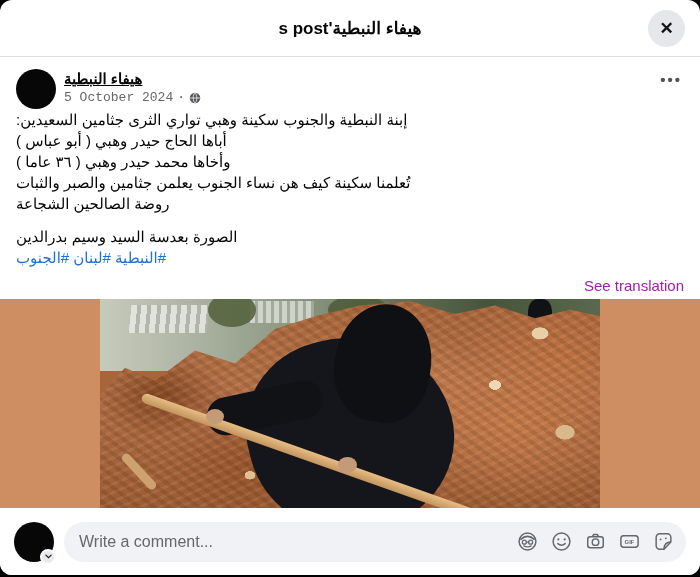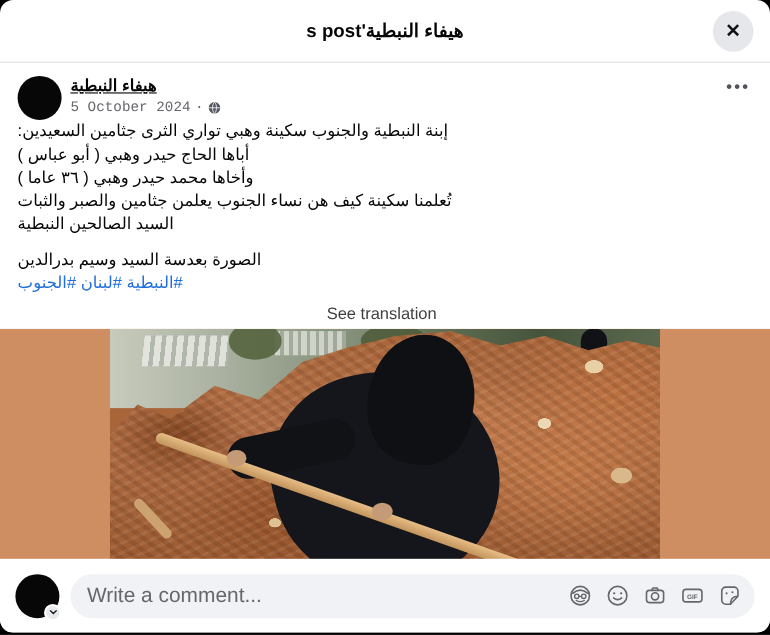--- a/index.html
+++ b/index.html
@@ -27,22 +27,22 @@
   .globe { width:12px; height:12px; display:inline-block; }
   .menu-btn { color:#50545a; font-size:15px; font-weight:bold; letter-spacing:2px;
               padding:6px 2px; cursor:pointer; line-height:10px; }
 
   
   .post-text { direction:rtl; text-align:left; padding:0 16px; font-size:15px;
                line-height:21px; color:#050505; }
   .credit { margin-top:12px; }
   .hashtags { color:#216fdb; }
   .hashtags span { cursor:pointer; }
-  .see-translation { direction:ltr; text-align:center; padding:8px 16px 0 10px;
-                     font-size:15px; line-height:20px; color:#404040; cursor:pointer; }
+  .see-translation { direction:ltr; text-align:right; padding:8px 16px 0 10px;
+                     font-size:15px; line-height:20px; color:#a21caf; cursor:pointer; }
 
   
   .photo-block { position:relative; height:215px; margin-top:3px; background:#cf8d62;
                  overflow:hidden; }
   .photo-inner { position:absolute; left:100px; top:0; width:500px; height:215px;
                  overflow:hidden; background:#a9653a; }
   .ph-sky { position:absolute; top:0; left:0; right:0; height:72px;
             background:linear-gradient(90deg,#c7cbbc 0%,#aeb4a4 18%,#96a08c 32%,
                       #7d8a72 48%,#5d6b50 62%,#46543c 78%,#5a684d 100%); }
   .ph-bld1 { position:absolute; left:30px; top:6px; width:78px; height:28px; opacity:.85;
@@ -98,21 +98,21 @@
   
   .comment-bar { position:absolute; left:0; right:0; bottom:0; height:67px; background:#fff;
                  display:flex; align-items:center; padding:0 14px; gap:10px; }
   .cb-avatar-wrap { position:relative; width:40px; height:40px; flex:none; }
   .cb-avatar { width:40px; height:40px; border-radius:50%; background:#070707; }
   .cb-badge { position:absolute; right:-2px; bottom:-3px; width:16px; height:16px;
               border-radius:50%; background:#e7e9ec; border:2px solid #fff;
               display:flex; align-items:center; justify-content:center; cursor:pointer; }
   .cb-input { flex:1; height:40px; background:#f0f2f5; border-radius:20px; display:flex;
               align-items:center; padding:0 12px 0 15px; cursor:text; }
-  .cb-placeholder { color:#65676b; font-size:19px; flex:1; }
+  .cb-placeholder { color:#65676b; font-size:16px; flex:1; }
   .cb-icons { display:flex; gap:13px; align-items:center; }
   .cb-icon { width:21px; height:21px; cursor:pointer; display:block; }
 </style>
 </head>
 <body>
 
 <div class="card">
 
   <div class="dlg-header">
     <div class="dlg-title" dir="auto">هيفاء النبطية's post</div>
@@ -137,21 +137,21 @@
       </div>
     </div>
     <div class="menu-btn">•••</div>
   </div>
 
   <div class="post-text">
     <div>إبنة النبطية والجنوب سكينة وهبي تواري الثرى جثامين السعيدين:</div>
     <div>أباها الحاج حيدر وهبي ( أبو عباس )</div>
     <div>وأخاها محمد حيدر وهبي ( ٣٦ عاما )</div>
     <div>تُعلمنا سكينة كيف هن نساء الجنوب يعلمن جثامين والصبر والثبات</div>
-    <div>السيد الصالحين النبطية</div>
+    <div>روضة الصالحين الشجاعة</div>
     <div class="credit">الصورة بعدسة السيد وسيم بدرالدين</div>
     <div class="hashtags">
       <span>#النبطية</span>
       <span>#لبنان</span>
       <span>#الجنوب</span>
     </div>
   </div>
 
   <div class="see-translation">See translation</div>
 

